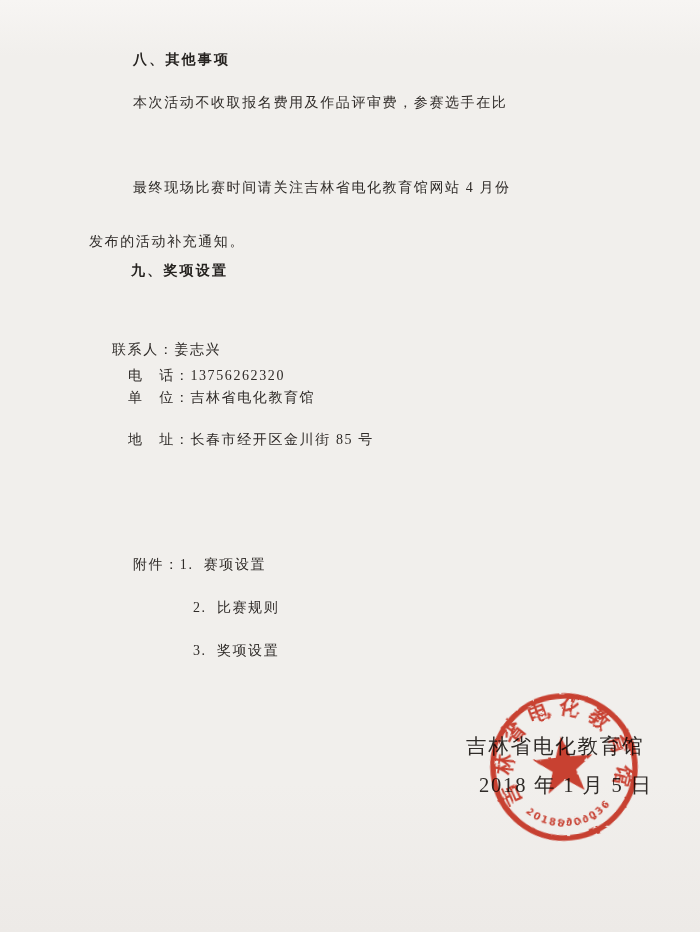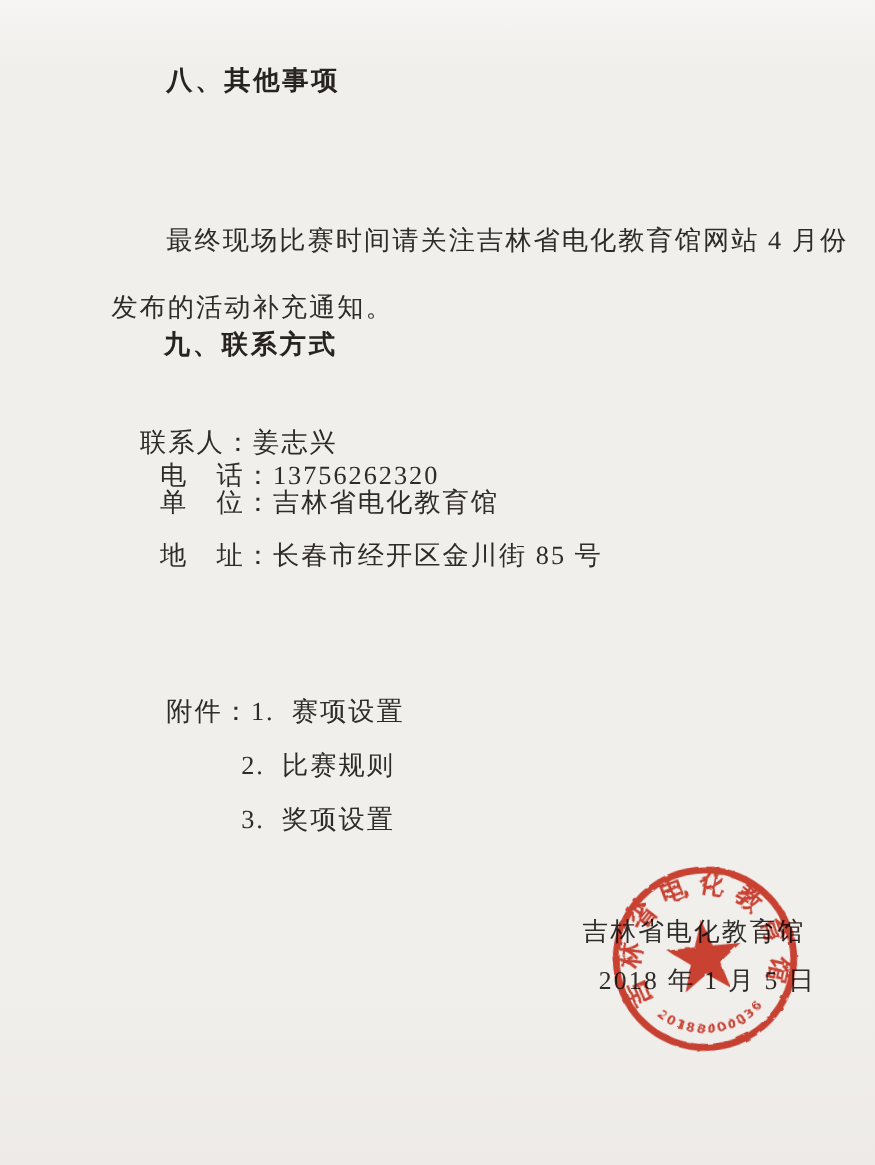--- a/index.html
+++ b/index.html
@@ -18,21 +18,21 @@
   #page{
     position:relative;
     width:700px;height:932px;
     overflow:hidden;
     background:linear-gradient(180deg,var(--paper-1) 0%,var(--paper-2) 6%,var(--paper-2) 84%,var(--paper-3) 100%);
   }
   .line{
     position:absolute;
     white-space:pre;
     color:var(--ink);
-    font-size:21px;
+    font-size:14px;
     letter-spacing:1.6px;
     line-height:1.15;
   }
   .h{
     font-weight:bold;
     letter-spacing:2.2px;
     color:#262320;
   }
   .sig{
     font-size:20.5px;
@@ -65,27 +65,28 @@
     fill:var(--seal);
   }
 </style>
 </head>
 <body>
 
 <div id="page">
 
   <div class="line h" style="left:133px;top:52px;">八、其他事项</div>
 
+  <div class="line" style="left:133px;top:95px;">本次活动不收取报名费用及作品评审费，参赛选手在比</div>
 
 
   <div class="line" style="left:133px;top:180px;">最终现场比赛时间请关注吉林省电化教育馆网站 4 月份</div>
 
   <div class="line" style="left:89px;top:222px;margin-top:12px;">发布的活动补充通知。</div>
 
-  <div class="line h" style="left:131px;top:263px;">九、联系方式</div>
+  <div class="line h" style="left:131px;top:263px;">九、奖项设置</div>
 
   <div class="line" style="left:112px;top:306px;margin-top:36px;">联系人：姜志兴</div>
 
   <div class="line" style="left:128px;top:348px;margin-top:20px;">电　话：13756262320</div>
 
   <div class="line" style="left:128px;top:390px;">单　位：吉林省电化教育馆</div>
 
   <div class="line" style="left:128px;top:432px;">地　址：长春市经开区金川街 85 号</div>
 
   <div class="line" style="left:133px;top:557px;">附件：1.  赛项设置</div>

